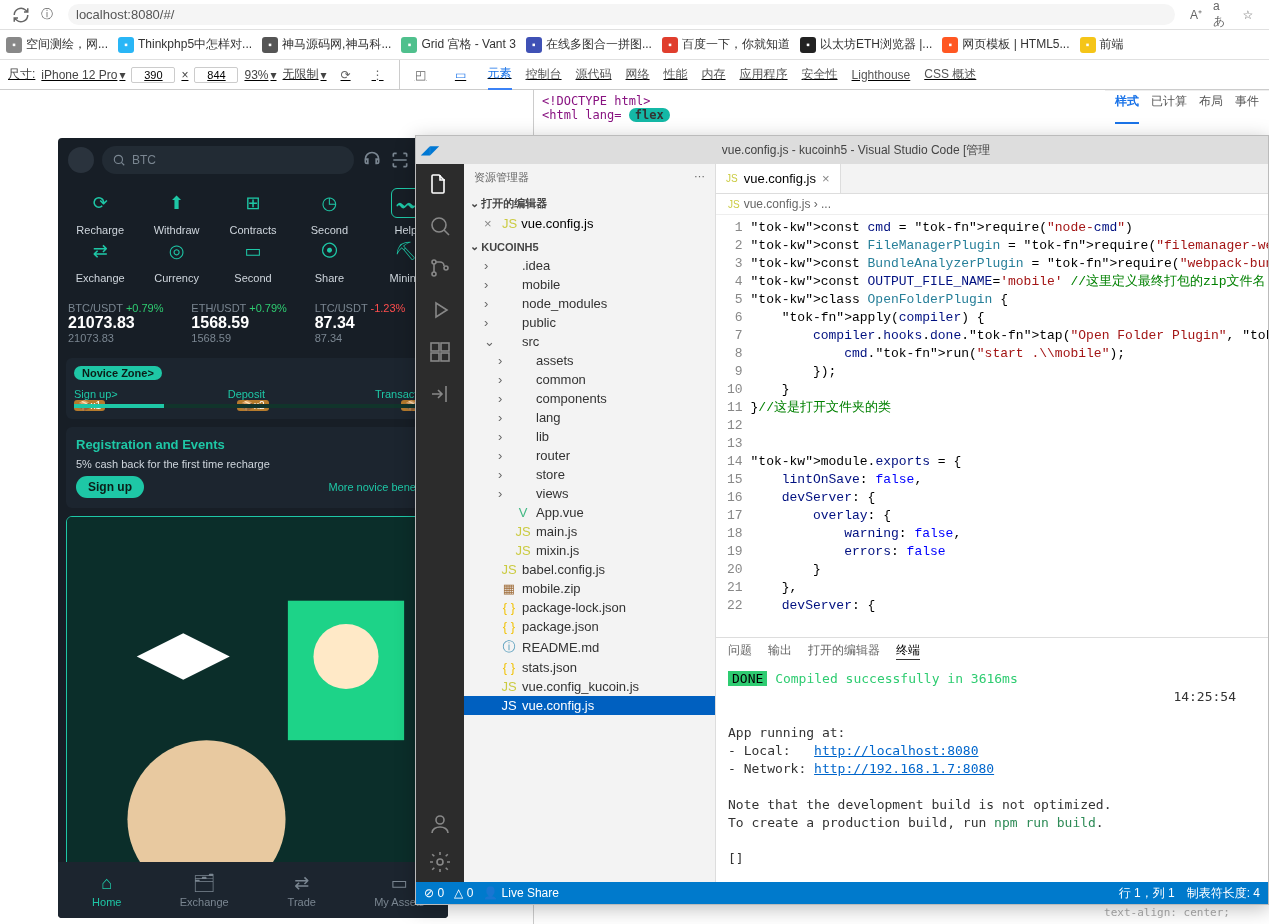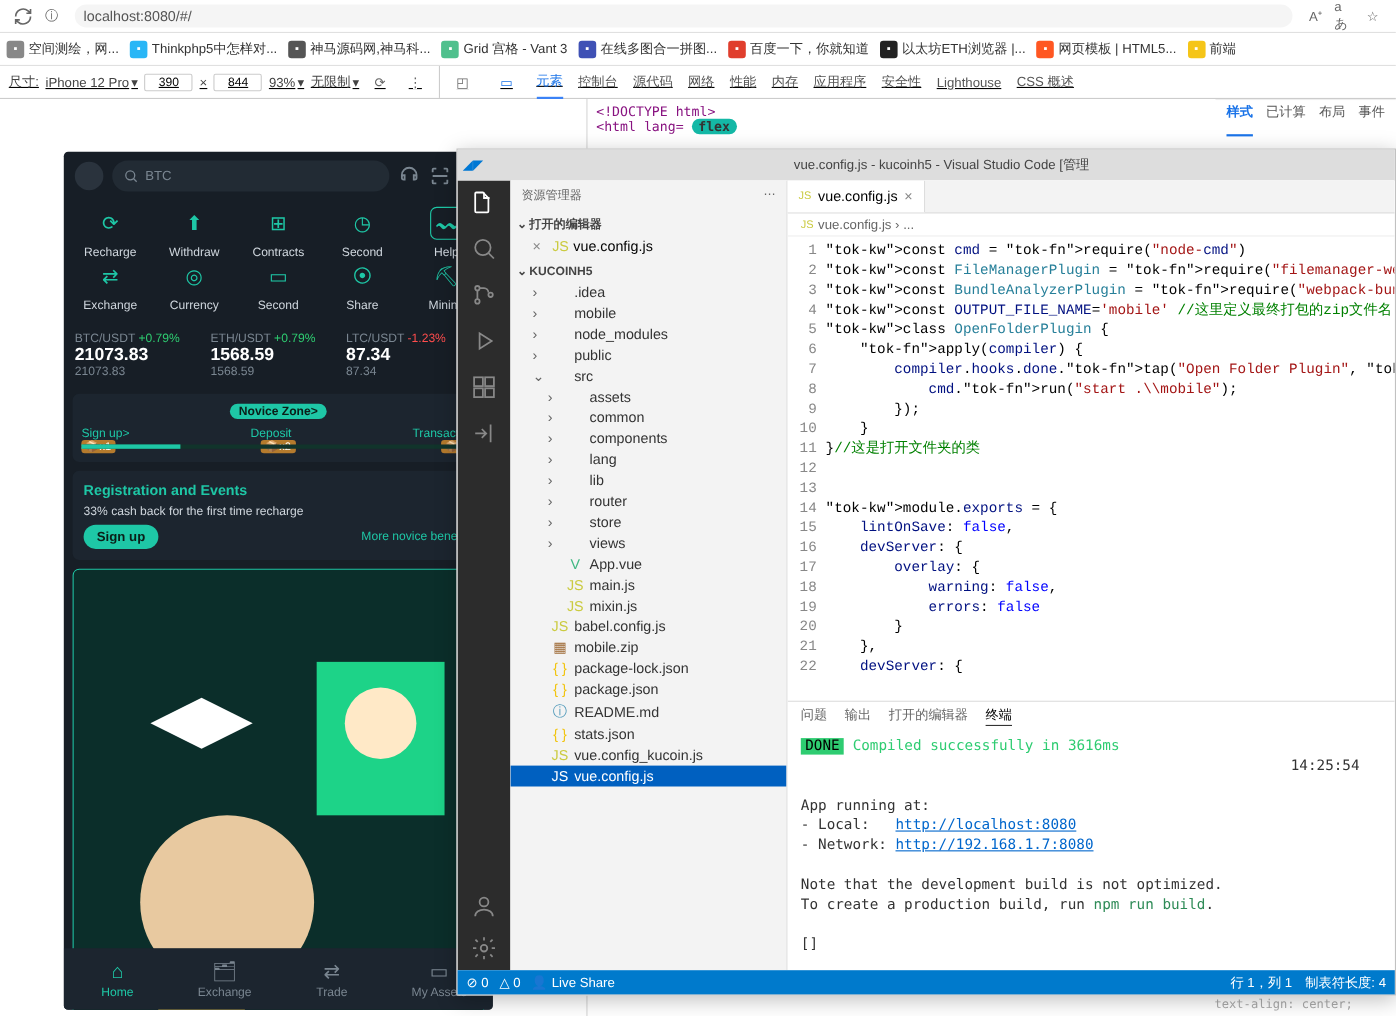--- a/index.html
+++ b/index.html
@@ -276,37 +276,37 @@
             <div class="price">1568.59</div>
             <div class="pair">1568.59</div>
           </div>
           <div class="ticker">
             <div><span class="pair">LTC/USDT</span> <span class="chg-dn">-1.23%</span></div>
             <div class="price">87.34</div>
             <div class="pair">87.34</div>
           </div>
         </div>
       <div class="novice">
-        <div style="text-align:center"><span class="nbadge">Novice Zone&gt;</span></div>
+        <div style="text-align:left"><span class="nbadge">Novice Zone&gt;</span></div>
         <span class="close">✕</span>
         <div class="novice-steps" id="nsteps">
             <span>Sign up&gt;</span>
             <span>Deposit</span>
             <span>Transaction</span>
           </div>
         <div class="novice-bar"></div>
         <div class="step-chips" id="chips">
             <span class="chip">📦x1</span>
             <span class="chip">📦x2</span>
             <span class="chip">📦x3</span>
           </div>
       </div>
       <div class="reg-box">
         <div class="title">Registration and Events</div>
-        <div class="sub">33% cash back for the first time recharge</div>
+        <div class="sub">5% cash back for the first time recharge</div>
         <div class="row">
           <span class="signup-btn">Sign up</span>
           <span class="more-link">More novice benefits</span>
         </div>
       </div>
       <div class="promo">
         <div class="nft-card">
           <svg viewBox="0 0 160 220">
               <rect width="160" height="220" fill="#0b2e2a"></rect>
               <circle cx="60" cy="130" r="34" fill="#e8c9a0"></circle>

